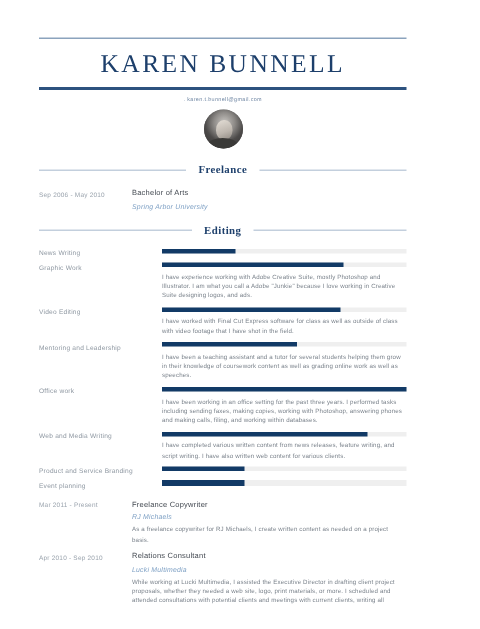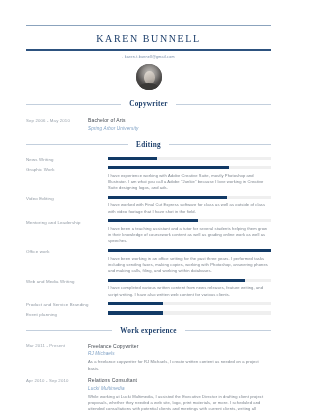--- a/index.html
+++ b/index.html
@@ -25,21 +25,21 @@
 
   
   .header-top-rule {
     margin-top: 25px;
     height: 1px;
     background: #8ba3bd;
     width: 100%;
   }
   .name {
     font-family: "Liberation Serif", serif;
-    font-size: 10px;
+    font-size: 17px;
     letter-spacing: 1.6px;
     color: #1d3f6b;
     text-align: center;
     padding: 7px 0 5px 0;
     font-weight: normal;
     white-space: nowrap;
   }
   .header-bottom-rule {
     height: 2px;
     background: #2d527f;
@@ -229,21 +229,21 @@
       <div class="avatar">
         <div class="hair"></div>
         <div class="face"></div>
         <div class="shoulder"></div>
       </div>
     </div>
   </div>
 
   <div class="section-head">
     <div class="line"></div>
-    <div class="title">Copywriter</div>
+    <div class="title">Freelance</div>
     <div class="line"></div>
   </div>
   <div id="education-list">
       <div class="edu-block">
         <div class="edu-date">Sep 2006 - May 2010</div>
         <div class="edu-body">
           <div class="edu-degree">Bachelor of Arts</div>
           <div class="edu-school">Spring Arbor University</div>
         </div>
       </div>
@@ -319,25 +319,20 @@
       <div class="skill-row">
         <div class="skill-label">Event planning</div>
         <div class="skill-right">
           <div class="bar-track">
             <div class="bar-fill" style="width: 34%;"></div>
           </div>
         </div>
       </div>
     </div>
 
-  <div class="section-head">
-    <div class="line"></div>
-    <div class="title">Work experience</div>
-    <div class="line"></div>
-  </div>
   <div class="work" id="work-list">
       <div class="work-row">
         <div class="work-date">Mar 2011 - Present</div>
         <div class="work-body">
           <div class="work-title">Freelance Copywriter</div>
           <div class="work-company">RJ Michaels</div>
           <div class="work-desc">As a freelance copywriter for RJ Michaels, I create written content as needed on a project basis.</div>
         </div>
       </div>
       <div class="work-row">

